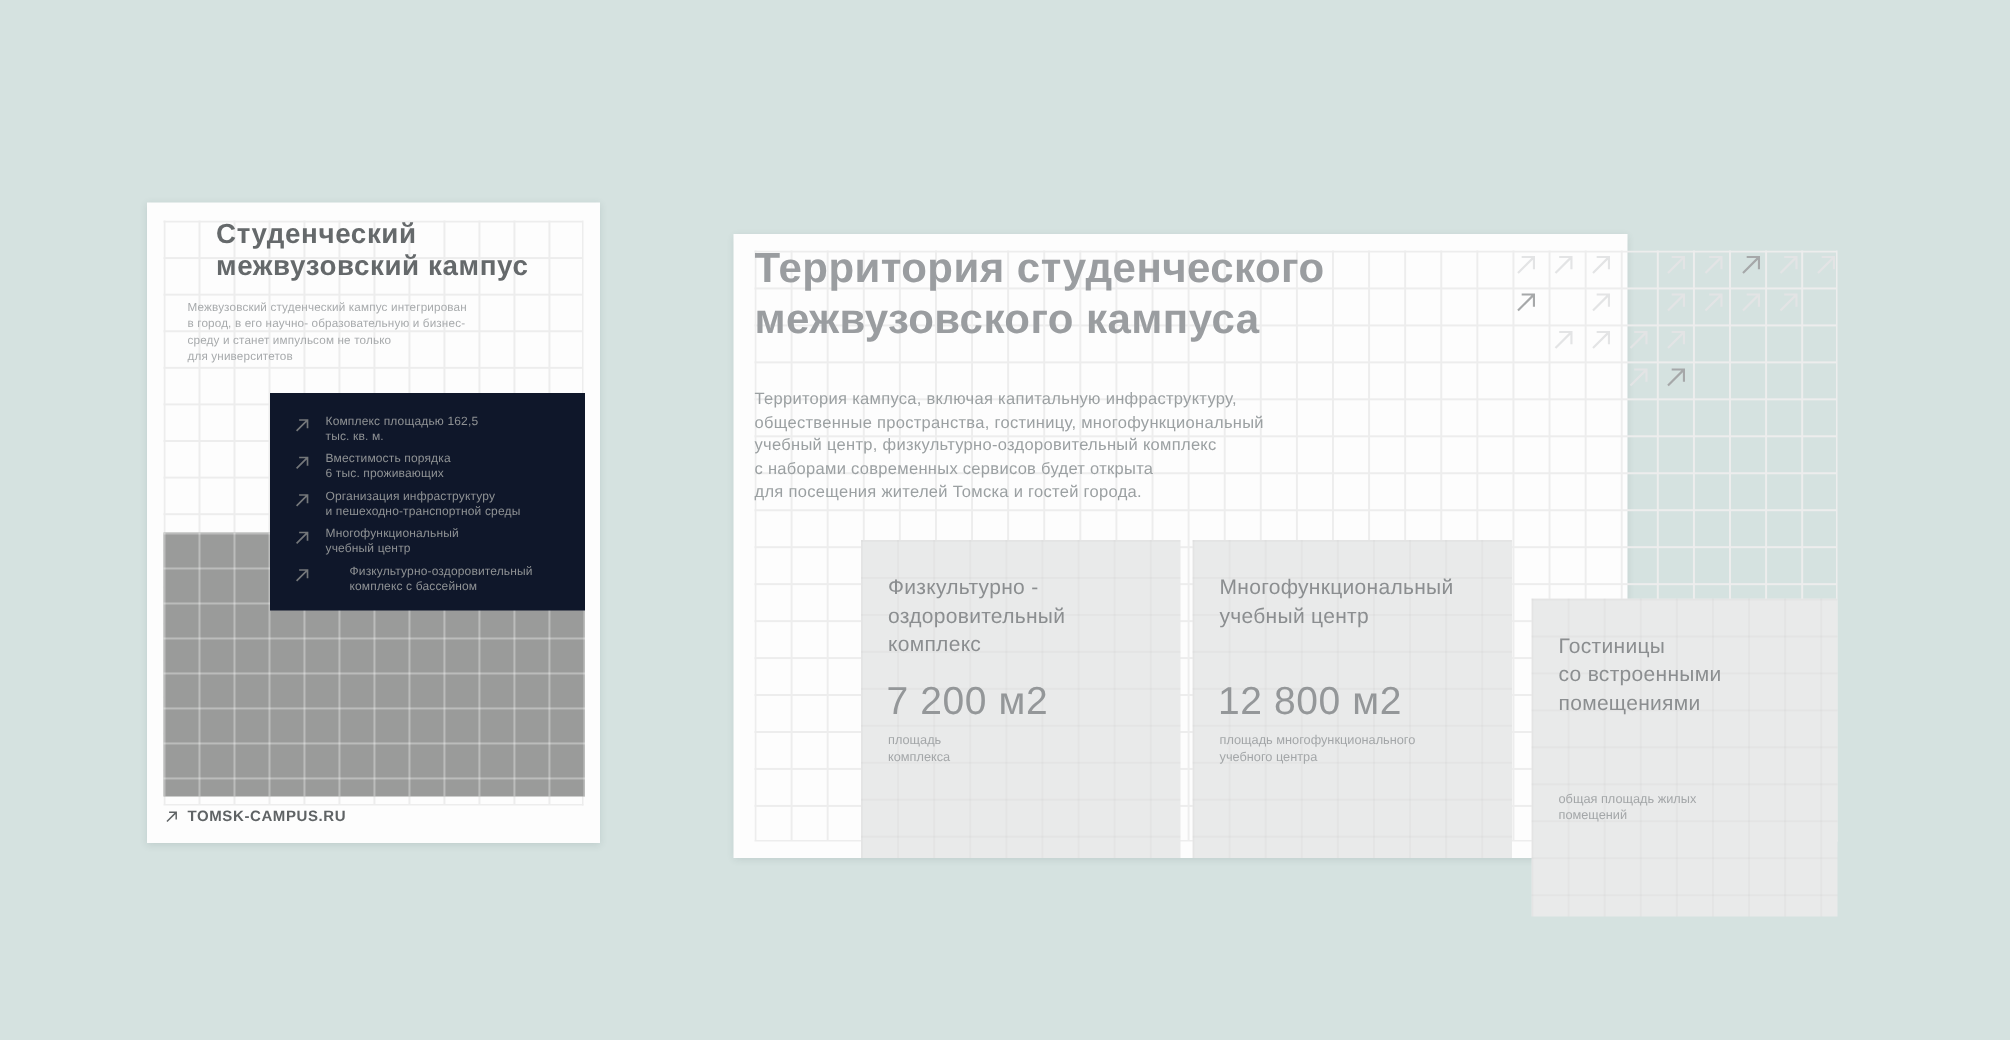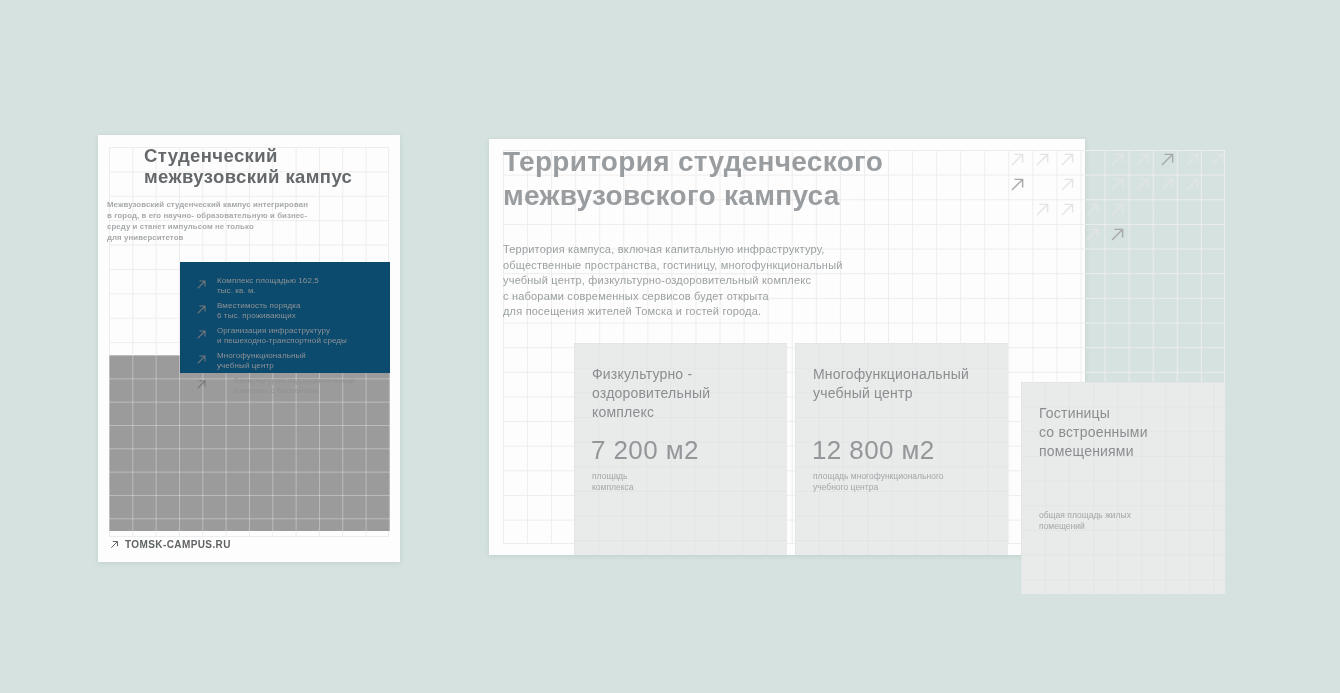--- a/index.html
+++ b/index.html
@@ -11,56 +11,56 @@
     position:relative;
   }
   .stage { position:relative; width:1340px; height:693px; }
 
   .slide {
     position:absolute;
     background:#fdfdfd;
     box-shadow:0 1px 5px rgba(60,85,82,.14);
   }
   .slide-left  { left:98px;  top:135px; width:302px; height:427px; }
-  .slide-right { left:489px; top:139px; width:596px; height:416px; }
+  .slide-right { left:489px; top:156px; width:596px; height:416px; }
 
   
   .grid-overlay {
     position:absolute; z-index:1; pointer-events:none;
     background-image:
       linear-gradient(to right, #ededed 1px, transparent 1px),
       linear-gradient(to bottom, #ededed 1px, transparent 1px);
     border-right:1px solid #ededed;
     border-bottom:1px solid #ededed;
   }
   .slide-left .grid-overlay  { left:11px; top:12px; width:280px; height:390px; background-size:23.33px 24.4px; }
   .slide-right .grid-overlay { left:14px; top:11px; width:722px; height:394px; background-size:24.07px 24.65px; }
 
   
   .l-title {
     position:absolute; z-index:4; left:11px; top:10px;
     font-size:18.5px; line-height:21px; font-weight:600; letter-spacing:.4px;
     color:#65696b; white-space:pre-line;padding-left:35px;
   }
   .l-intro {
-    position:absolute; z-index:4; left:9px; top:64px; width:215px;
-    font-size:7.8px; line-height:11px; font-weight:700; letter-spacing:.1px;
+    position:absolute; z-index:4; left:27px; top:64px; width:215px;
+    font-size:7.8px; line-height:11px; font-weight:400; letter-spacing:.1px;
     color:#a7aaac; white-space:pre-line;
   }
   .image-block {
     position:absolute; z-index:2; left:11px; top:220px; width:281px; height:176px;
     background-color:#9a9b9a;
     background-image:
       linear-gradient(to right, rgba(255,255,255,.33) 1px, transparent 1px),
       linear-gradient(to bottom, rgba(255,255,255,.33) 1px, transparent 1px);
     background-size:23.33px 23.33px;
   }
   .feature-panel {
-    position:absolute; z-index:3; left:82px; top:127px; width:210px; height:111px;
-    background:#0c4a6e;
+    position:absolute; z-index:3; left:82px; top:127px; width:210px; height:145px;
+    background:#0f172a;
     text-decoration:underline;
   }
   .feature-item { position:absolute; left:15px; display:flex; gap:9px; align-items:flex-start; }
   .feature-item:nth-of-type(1){ top:14px; }
   .feature-item:nth-of-type(2){ top:39px; }
   .feature-item:nth-of-type(3){ top:64px; }
   .feature-item:nth-of-type(4){ top:89px; }
   .feature-item:nth-of-type(5){ top:114px;gap:25px; }
   .feature-item .arr { width:13px; height:13px; color:#74777a; flex:none; margin-top:1px; }
   .feature-item .arr svg { width:100%; height:100%; stroke:currentColor; stroke-width:1.7; fill:none; }

